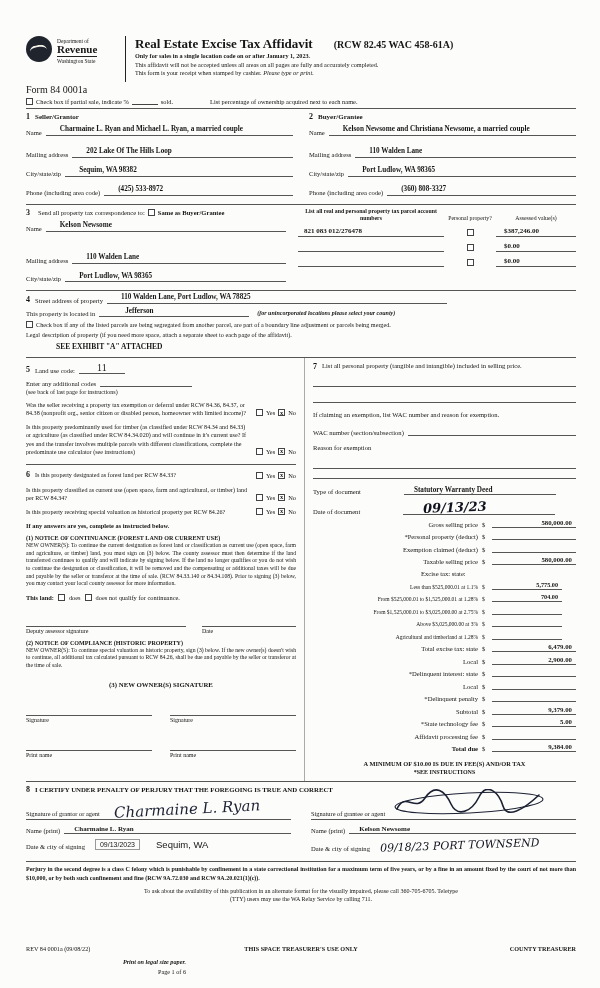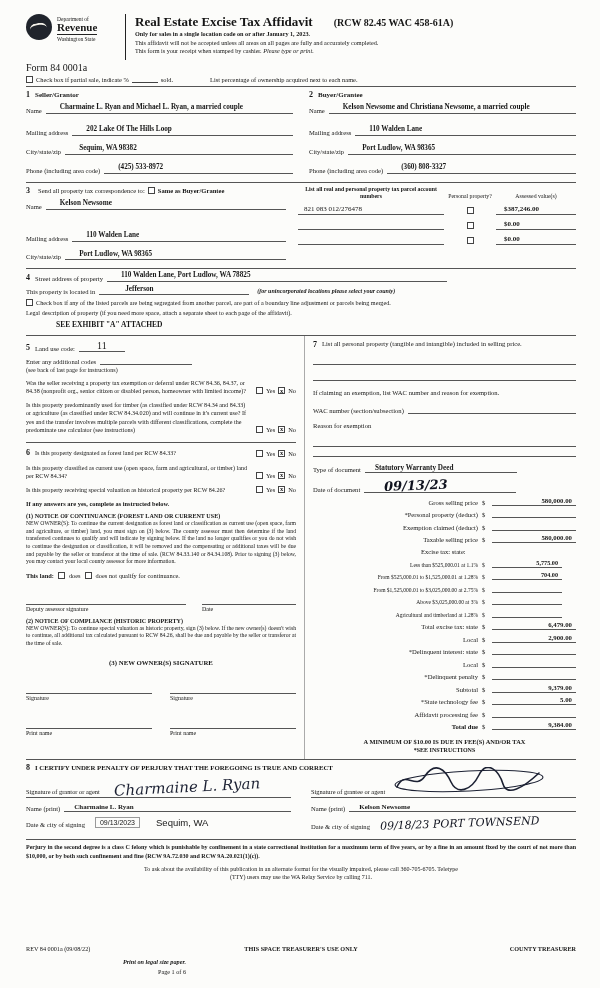--- a/index.html
+++ b/index.html
@@ -1,18 +1,18 @@
 <!DOCTYPE html>
 <html><head>
 <meta charset="utf-8">
 <style>
 *{margin:0;padding:0;box-sizing:border-box;}
 html,body{background:#ffffff;}
 body{font-family:"Liberation Serif","DejaVu Serif",serif;color:#161616;}
-.page{width:600px;height:988px;background:#fcfcfa;position:relative;padding:14px 24px 0 26px;overflow:hidden;}
+.page{width:600px;height:988px;background:#fcfcfa;position:relative;padding:36px 24px 0 26px;overflow:hidden;}
 .b{font-weight:700;}
 .i{font-style:italic;}
 
 
 .hdr{display:flex;align-items:flex-start;}
 .logo{display:flex;align-items:flex-start;gap:5px;width:96px;flex:none;}
 .seal{width:26px;height:26px;border-radius:50%;background:#20242c;position:relative;flex:none;}
 .seal::after{content:"";position:absolute;left:4px;top:9px;width:17px;height:9px;border-radius:50%/60%;border-top:2px solid #f4f2ea;transform:rotate(-8deg);}
 .logo-txt{padding-top:2px;}
 .lg1{font-size:5.5px;}
@@ -47,21 +47,21 @@
 
 .sec3{display:flex;border-top:1px solid #555;padding:3px 0 8px;min-height:84px;}
 .s3-left{width:272px;padding-right:12px;flex:none;}
 .s3-send{display:flex;align-items:center;gap:3px;font-size:6.6px;white-space:nowrap;}
 .s3-right{flex:1;}
 .s3r-hdr{display:flex;font-size:5.8px;text-align:center;line-height:1.25;align-items:flex-end;}
 .s3c1{width:146px;font-weight:700;}
 .s3c2{width:52px;}
 .s3c3{flex:1;}
 .s3r-row{display:flex;align-items:flex-end;margin-top:5px;}
-.s3r-row .pv{width:146px;border-bottom:0.9px solid #555;font-weight:400;font-size:7px;min-height:10px;padding-left:6px;}
+.s3r-row .pv{width:146px;border-bottom:0.9px solid #555;font-weight:700;font-size:7px;min-height:10px;padding-left:6px;}
 .s3r-row .cbc{width:52px;display:flex;justify-content:center;padding-bottom:1px;}
 .s3r-row .av{flex:1;border-bottom:0.9px solid #555;font-weight:700;font-size:7px;min-height:10px;padding-left:8px;}
 
 .sec4{border-top:1px solid #555;padding:3px 0 6px;min-height:64px;}
 .s4row1{display:flex;align-items:flex-end;}
 .s4row1 .fv{max-width:340px;}
 .s4row2{display:flex;align-items:flex-end;margin-top:3px;}
 .jeff{width:150px;border-bottom:0.9px solid #555;font-weight:700;font-size:7.2px;padding:0 2px 1px 26px;min-height:9px;}
 .s4note{font-size:6px;font-style:italic;font-weight:700;margin-left:8px;padding-bottom:1px;}
 .s4cb{display:flex;gap:3px;align-items:center;margin-top:4px;}
@@ -95,21 +95,21 @@
 .sig3-title{text-align:center;font-weight:700;font-size:6.8px;margin-top:12px;}
 .sigrow{display:flex;gap:18px;margin-top:18px;}
 .sigcol{flex:1;}
 
 .s7top{display:flex;align-items:flex-start;margin-top:2px;}
 .s7text{font-size:6.6px;line-height:1.35;}
 .mt{margin-top:8px;}
 .blankline{border-bottom:0.9px solid #555;min-height:14px;margin-top:2px;}
 .wacrow{display:flex;align-items:flex-end;margin-top:7px;}
 .docblock{border-top:1px solid #555;margin-top:9px;padding-top:4px;}
-.docrow{display:flex;align-items:flex-end;margin-top:3px;}
+.docrow{display:flex;align-items:flex-end;margin-top:3px;gap:39px;}
 .docval{width:152px;border-bottom:0.9px solid #555;font-weight:700;font-size:7.2px;padding-left:10px;min-height:9px;}
 .hand{font-family:"DejaVu Serif",serif;font-style:italic;color:#10131f;}
 .handdate{font-size:13px;display:inline-block;transform:rotate(-2deg);padding-left:10px;line-height:1;}
 .trowx{display:flex;align-items:flex-end;margin-top:3.5px;}
 .tlab{flex:1;text-align:right;font-size:6.6px;padding-right:4px;white-space:nowrap;}
 .tdol{width:10px;font-size:6.6px;}
 .tamt{width:84px;border-bottom:0.9px solid #555;text-align:right;font-weight:700;font-size:6.8px;min-height:9px;padding-right:4px;flex:none;}
 .br .tlab{font-size:5.5px;}
 .br .tdol{font-size:5.8px;}
 .br .tamt{width:70px;margin-right:14px;font-size:6.2px;}

